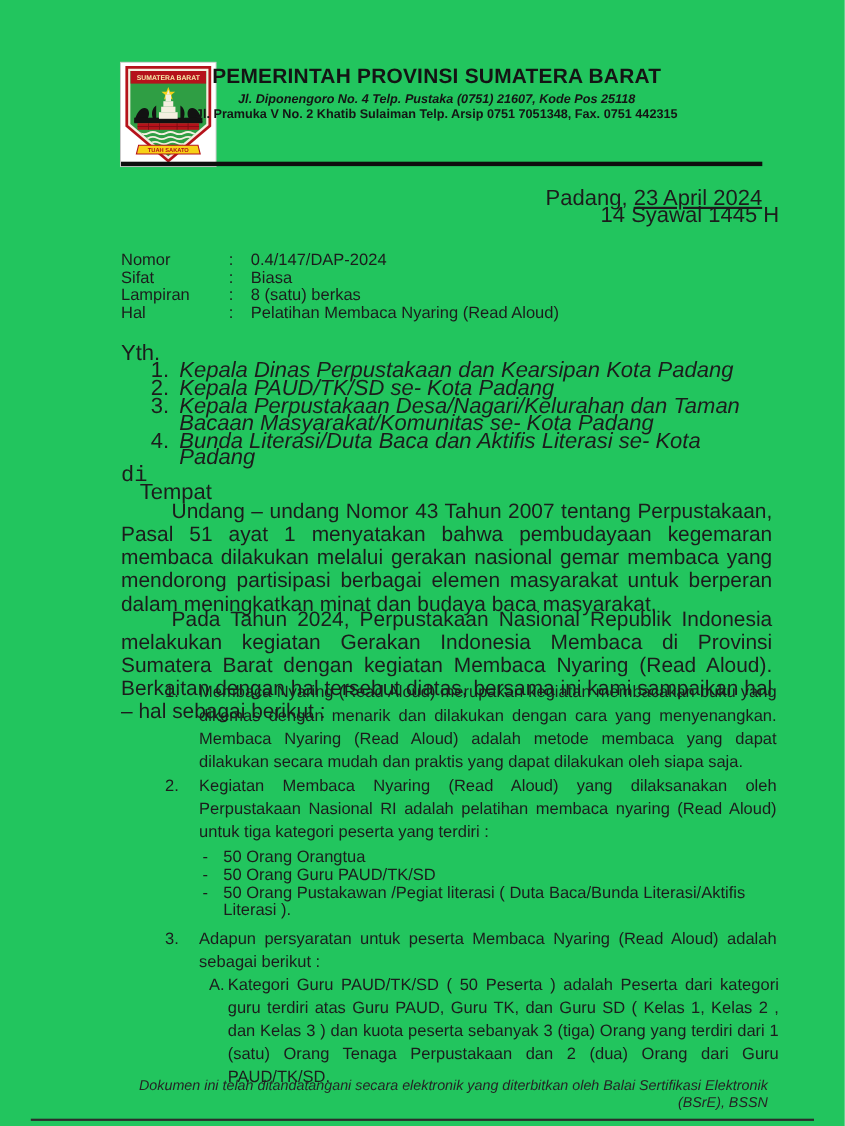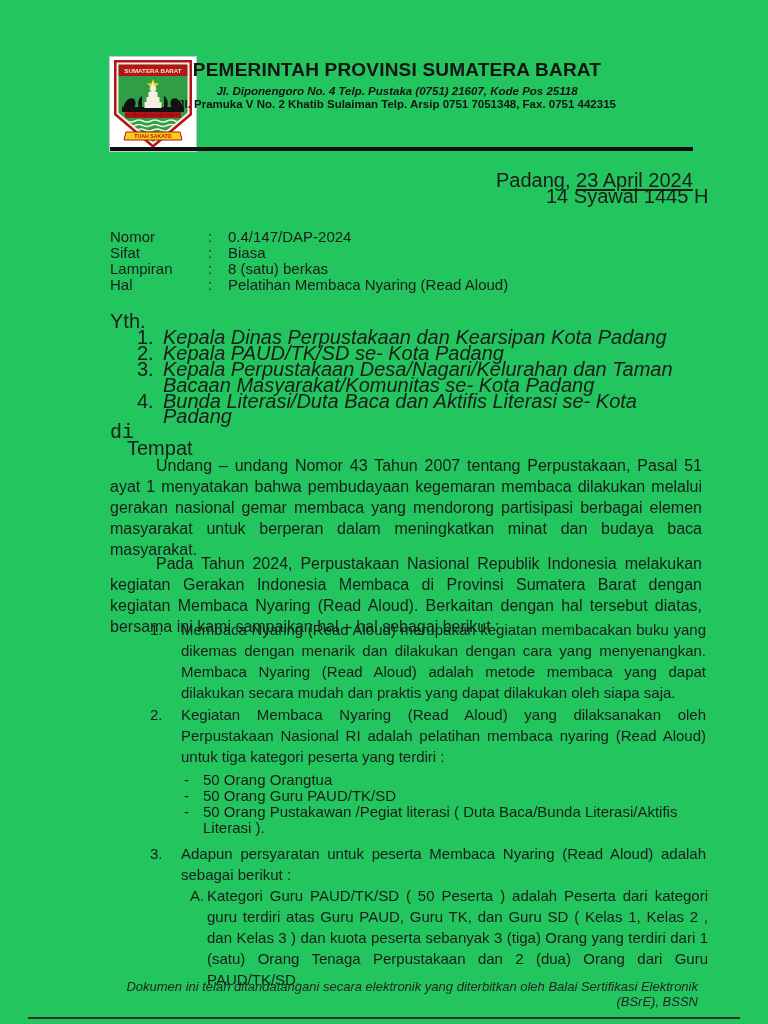--- a/index.html
+++ b/index.html
@@ -29,21 +29,21 @@
   
   .recipients { position:absolute; left:110px; top:314px; width:592px; font-size:20px; line-height:15.9px; }
   .yth-row { display:flex; }
   .yth-num { width:26px; margin-left:27px; flex:0 0 auto; }
   .yth-txt { flex:1;font-style:italic; }
   .di { margin-top:0;font-family:Liberation Mono, monospace; }
   .tempat { margin-left:17px; }
   
   .para {
     position:absolute; left:110px; width:592px;
-    font-size:16px; line-height:21px; text-align:justify; text-indent:46px;
+    font-size:19px; line-height:21px; text-align:justify; text-indent:46px;
   }
   .para1 { top:455px; }
   .para2 { top:553px; }
   
   .mainlist { position:absolute; left:110px; top:619px; width:598px; font-size:15px; }
   .mi { position:relative; }
   .mi-num { position:absolute; left:40px; top:0; line-height:21px; }
   .mi-text { margin-left:71px; width:525px; line-height:21px; text-align:justify; }
   .mi + .mi { margin-top:1px; }
   .dashlist { margin:5px 0 2px 71px; line-height:15.9px; }

